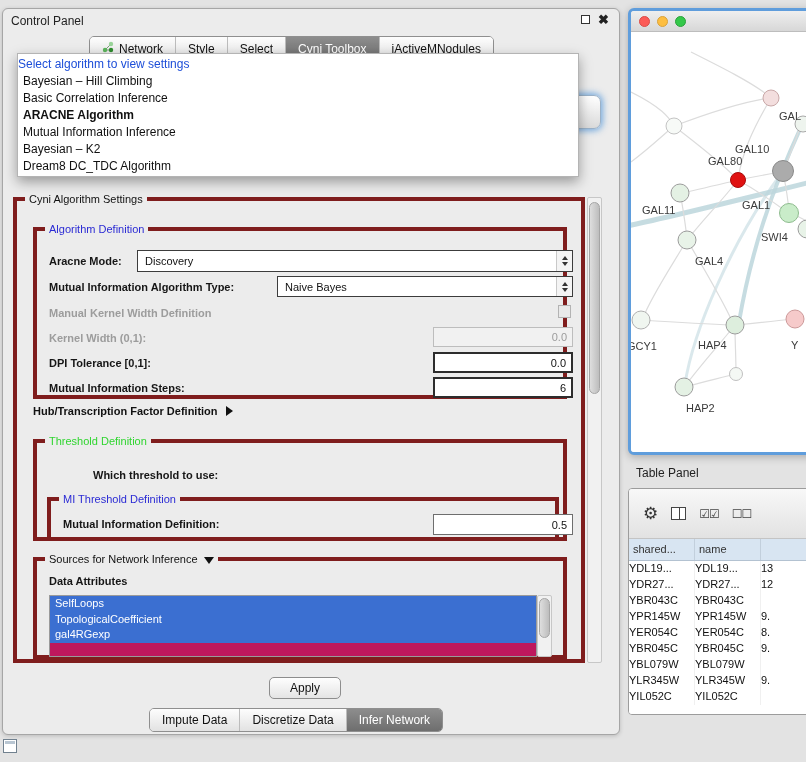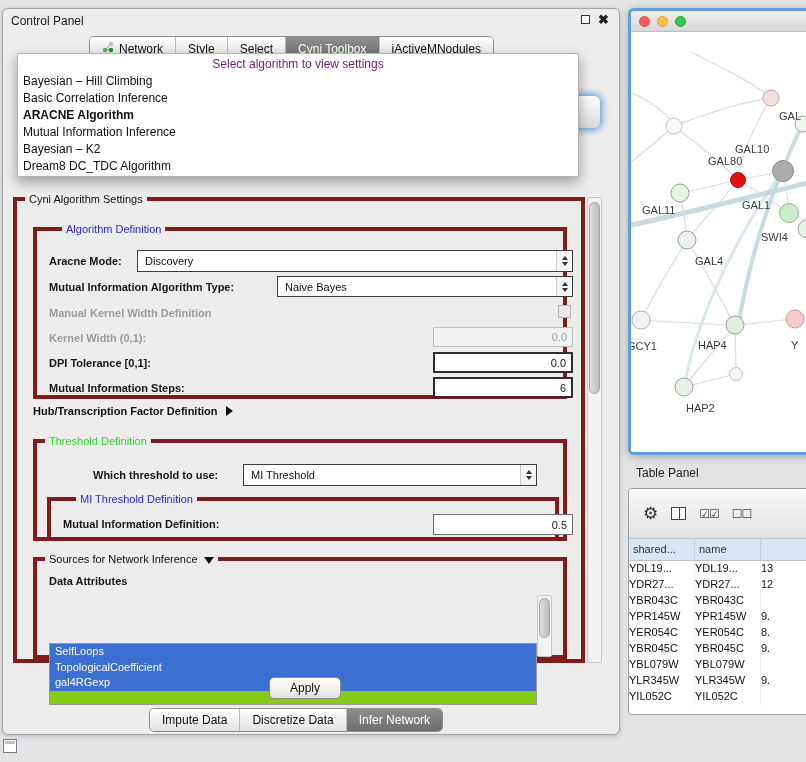--- a/index.html
+++ b/index.html
@@ -26,32 +26,32 @@
 
   .tabstrip{display:inline-flex;border:1px solid #8f8f8f;border-radius:5px;overflow:hidden;background:#e8e8e8;}
   .seg{padding:4px 12px;font-size:12px;color:#111;background:linear-gradient(#fdfdfd,#e2e2e2);
        border-left:1px solid #bcbcbc;display:flex;align-items:center;gap:5px;white-space:nowrap;}
   .seg:first-child{border-left:none;}
   .seg.sel{background:linear-gradient(#8d8d8d,#6e6e6e);color:#fff;}
 
   
   .algo-popup{position:absolute;left:14px;top:44px;width:562px;height:124px;background:#fff;
       border:1px solid #b4b4b4;box-shadow:0 5px 12px rgba(0,0,0,.35);z-index:60;font-size:12px;padding-top:2px;}
-  .algo-ph{text-align:center;color:#701a75;height:17px;line-height:17px;}
+  .algo-ph{color:#1d4ed8;height:17px;line-height:17px;}
   .algo-item{height:17px;line-height:17px;padding:0 5px;color:#101010;}
   .algo-item.sel{font-weight:bold;}
 
   .hidden-combo{position:absolute;left:556px;top:86px;width:42px;height:34px;border-radius:7px;
       background:linear-gradient(#ffffff,#dadada);border:1px solid #9ab1c8;
       box-shadow:0 0 6px 2px rgba(95,157,220,.8);z-index:10;}
 
   
   .groupbox{position:absolute;border:4px solid #7f1d1d;}
   .legend{position:absolute;top:-8px;left:8px;background:#ececec;padding:0 4px;font-size:11px;color:#111;white-space:nowrap;}
-  .legend.blue{color:var(--title-blue);margin-left:17px;}
+  .legend.blue{color:var(--title-blue);}
   .legend.green{color:var(--title-green);}
   .lbl{position:absolute;font-size:11px;font-weight:bold;color:#161616;white-space:nowrap;}
   .lbl.dis{color:#9c9c9c;}
 
   .combo{position:absolute;background:#fff;border:1px solid #3c3c3c;display:flex;align-items:center;
          padding-left:7px;font-size:11px;color:#111;}
   .combo .arrows{margin-left:auto;width:16px;align-self:stretch;border-left:1px solid #c9c9c9;
          display:flex;flex-direction:column;align-items:center;justify-content:center;gap:2px;background:#f4f4f4;}
   .tri-up{width:0;height:0;border-left:3.5px solid transparent;border-right:3.5px solid transparent;border-bottom:4px solid #333;}
   .tri-dn{width:0;height:0;border-left:3.5px solid transparent;border-right:3.5px solid transparent;border-top:4px solid #333;}
@@ -61,21 +61,21 @@
   .field.thin{border:1px solid #6e6e6e;}
   .field.dis{border:1px solid #bdbdbd;background:#f1f1f1;color:#9c9c9c;}
 
   .chk{position:absolute;width:13px;height:13px;border:1px solid #b3b3b3;background:#e9e9e9;}
 
   .tri-right{display:inline-block;width:0;height:0;border-top:5px solid transparent;border-bottom:5px solid transparent;
              border-left:7px solid #111;margin-left:8px;vertical-align:-1px;}
   .tri-down{display:inline-block;width:0;height:0;border-left:5px solid transparent;border-right:5px solid transparent;
              border-top:7px solid #111;margin-left:6px;vertical-align:-1px;}
 
-  .attr-list{position:absolute;background:#84cc16;border:1px solid #9a9a9a;overflow:hidden;margin-top:48px;}
+  .attr-list{position:absolute;background:#be185d;border:1px solid #9a9a9a;overflow:hidden;}
   .attr-item{height:15.5px;line-height:15.5px;font-size:11px;color:#fff;background:var(--selection-blue);padding-left:5px;}
 
   .vscroll{position:absolute;width:15px;background:#f1f1f1;border:1px solid #c7c7c7;border-radius:2px;}
   .vthumb{position:absolute;left:1px;width:11px;background:linear-gradient(90deg,#dedede,#bdbdbd);
           border:1px solid #a5a5a5;border-radius:6px;}
 
   .apply-btn{position:absolute;width:72px;height:22px;border:1px solid #8d8d8d;border-radius:5px;
       background:linear-gradient(#fefefe,#e4e4e4);font-family:"Liberation Sans",sans-serif;font-size:12px;color:#111;}
 
   
@@ -203,27 +203,20 @@
       </div>
 
       <div class="abs" style="left:16px;top:204px;font-size:11px;font-weight:bold;color:#111;">
         <span>Hub/Transcription Factor Definition</span><span class="tri-right"></span>
       </div>
 
       <div class="groupbox" style="left:16px;top:238px;width:534px;height:102px;">
         <span class="legend green">Threshold Definition</span>
 
         <span class="lbl" style="left:56px;top:26px;">Which threshold to use:</span>
-        <div class="combo" style="left:206px;top:21px;width:294px;height:22px;">
-          <span>MI Threshold</span>
-          <span class="arrows">
-              <span class="tri-up"></span>
-              <span class="tri-dn"></span>
-            </span>
-        </div>
 
         <div class="groupbox" style="left:10px;top:54px;width:512px;height:44px;">
           <span class="legend blue">MI Threshold Definition</span>
           <span class="lbl" style="left:12px;top:17px;">Mutual Information Definition:</span>
           <input class="field thin" style="left: 382px; top: 13px; width: 140px; height: 21px;" readonly="" value="0.5">
         </div>
       </div>
 
       <div class="groupbox" style="left:16px;top:356px;width:534px;height:102px;">
         <span class="legend"><span>Sources for Network Inference</span><span class="tri-down"></span></span>

